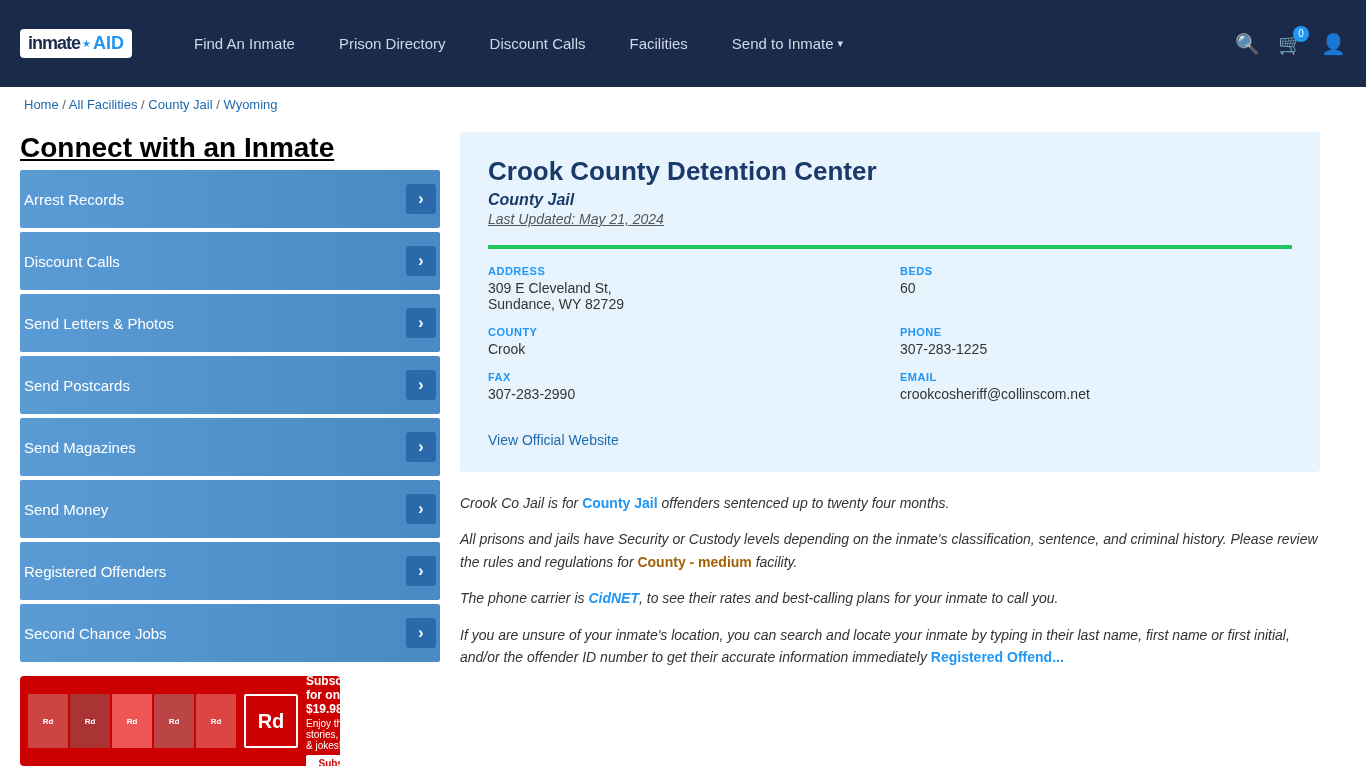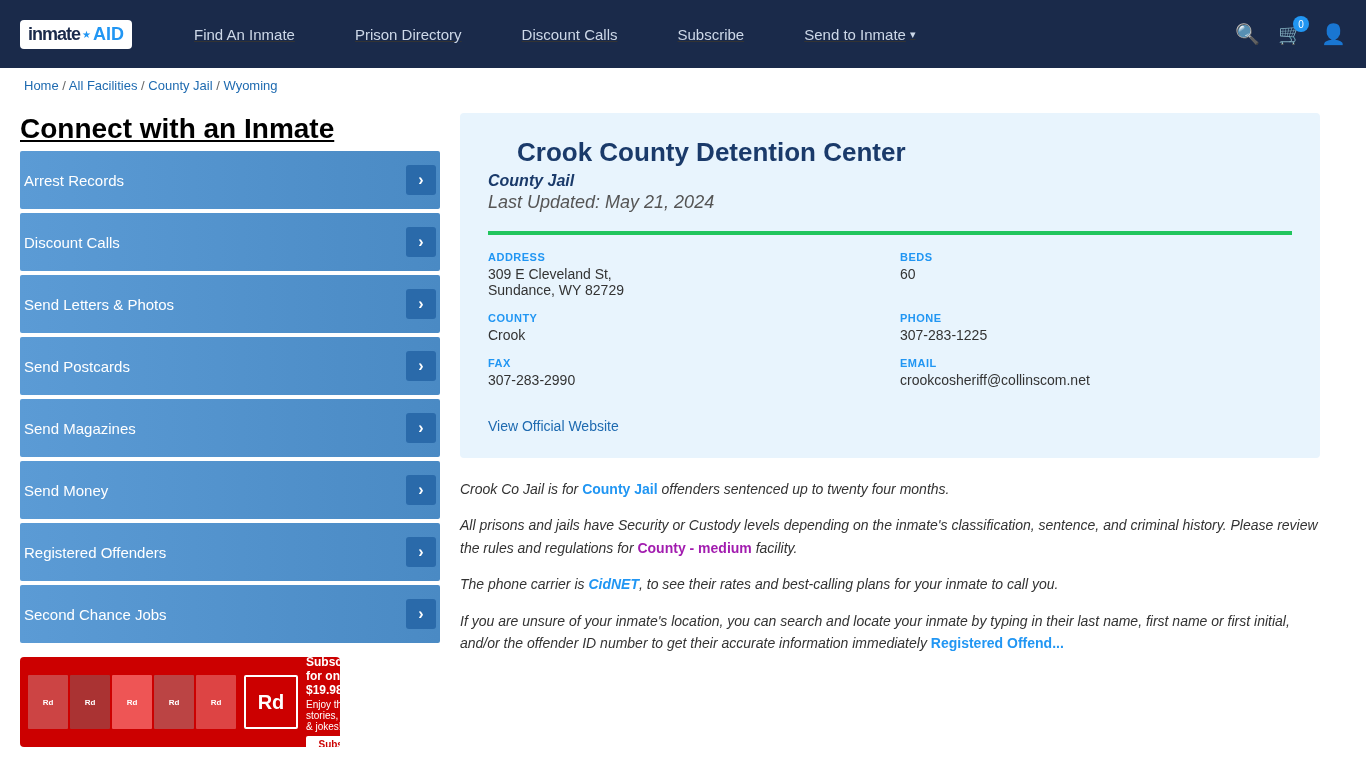--- a/index.html
+++ b/index.html
@@ -4,21 +4,21 @@
   <style>
     * { box-sizing: border-box; margin: 0; padding: 0; }
     body { font-family: Arial, sans-serif; font-size: 14px; color: #333; background: #fff; }
 
     
     nav {
       background: #1a2a4a;
       display: flex;
       align-items: center;
       padding: 0 20px;
-      height: 68px;
+      height: 87px;
     }
     .nav-logo {
       margin-right: 40px;
       display: flex;
       align-items: center;
     }
     .logo-box {
       background: #fff;
       border-radius: 4px;
       padding: 4px 8px;
@@ -36,23 +36,22 @@
       color: #2196f3;
       font-weight: 900;
       font-size: 18px;
     }
     .logo-star {
       color: #2196f3;
       font-size: 10px;
     }
     .nav-links {
       display: flex;
-      gap: 16px;
+      gap: 0;
       flex: 1;
-      text-decoration: underline;
     }
     .nav-link {
       color: #cdd8e8;
       text-decoration: none;
       padding: 0 22px;
       font-size: 15px;
       font-weight: 500;
       display: flex;
       align-items: center;
       height: 68px;
@@ -214,34 +213,34 @@
       background: #e8f4fd;
       border-radius: 4px;
       padding: 24px 28px;
       margin-bottom: 20px;
     }
     .facility-name {
       font-size: 26px;
       font-weight: bold;
       color: #1a3a6a;
       margin-bottom: 4px;
-      margin-left: 29px;
     }
     .facility-type {
       font-size: 16px;
       font-weight: bold;
       color: #1a3a6a;
       font-style: italic;
       margin-bottom: 2px;
     }
     .facility-updated {
-      font-size: 18px;
+      font-size: 14px;
       color: #555;
       font-style: italic;
       margin-bottom: 18px;
+      text-decoration: underline;
     }
     .info-grid {
       display: grid;
       grid-template-columns: 1fr 1fr;
       gap: 14px 20px;
       padding: 16px 0;
       border-top: 4px solid #22c55e;
     }
     .info-field label {
       display: block;
@@ -276,21 +275,21 @@
     .desc-link {
       color: #1e6ab0;
       font-weight: bold;
       font-style: normal;
       text-decoration: none;
     }
     .desc-link.highlight {
       color: #2196f3;
     }
     .desc-link.medium {
-      color: #a21caf;
+      color: #a16207;
     }
     .desc-link.cidnet {
       color: #2196f3;
       font-style: italic;
     }
   </style>
 </head>
 <body>
 
 <nav>
@@ -298,21 +297,21 @@
     <div class="logo-box">
       <span class="logo-text">inmate</span>
       <span class="logo-star">★</span>
       <span class="logo-aid">AID</span>
     </div>
   </div>
   <div class="nav-links">
     <a class="nav-link" href="#">Find An Inmate</a>
     <a class="nav-link" href="#">Prison Directory</a>
     <a class="nav-link" href="#">Discount Calls</a>
-    <a class="nav-link" href="#">Subscribe</a>
+    <a class="nav-link" href="#">Facilities</a>
     <a class="nav-link" href="#">
       <span>Send to Inmate</span>
       <span class="arrow">▾</span>
     </a>
   </div>
   <div class="nav-icons">
     <button class="nav-icon-btn">🔍</button>
     <button class="nav-icon-btn" style="position:relative;">
       🛒
       <span class="cart-badge">0</span>

